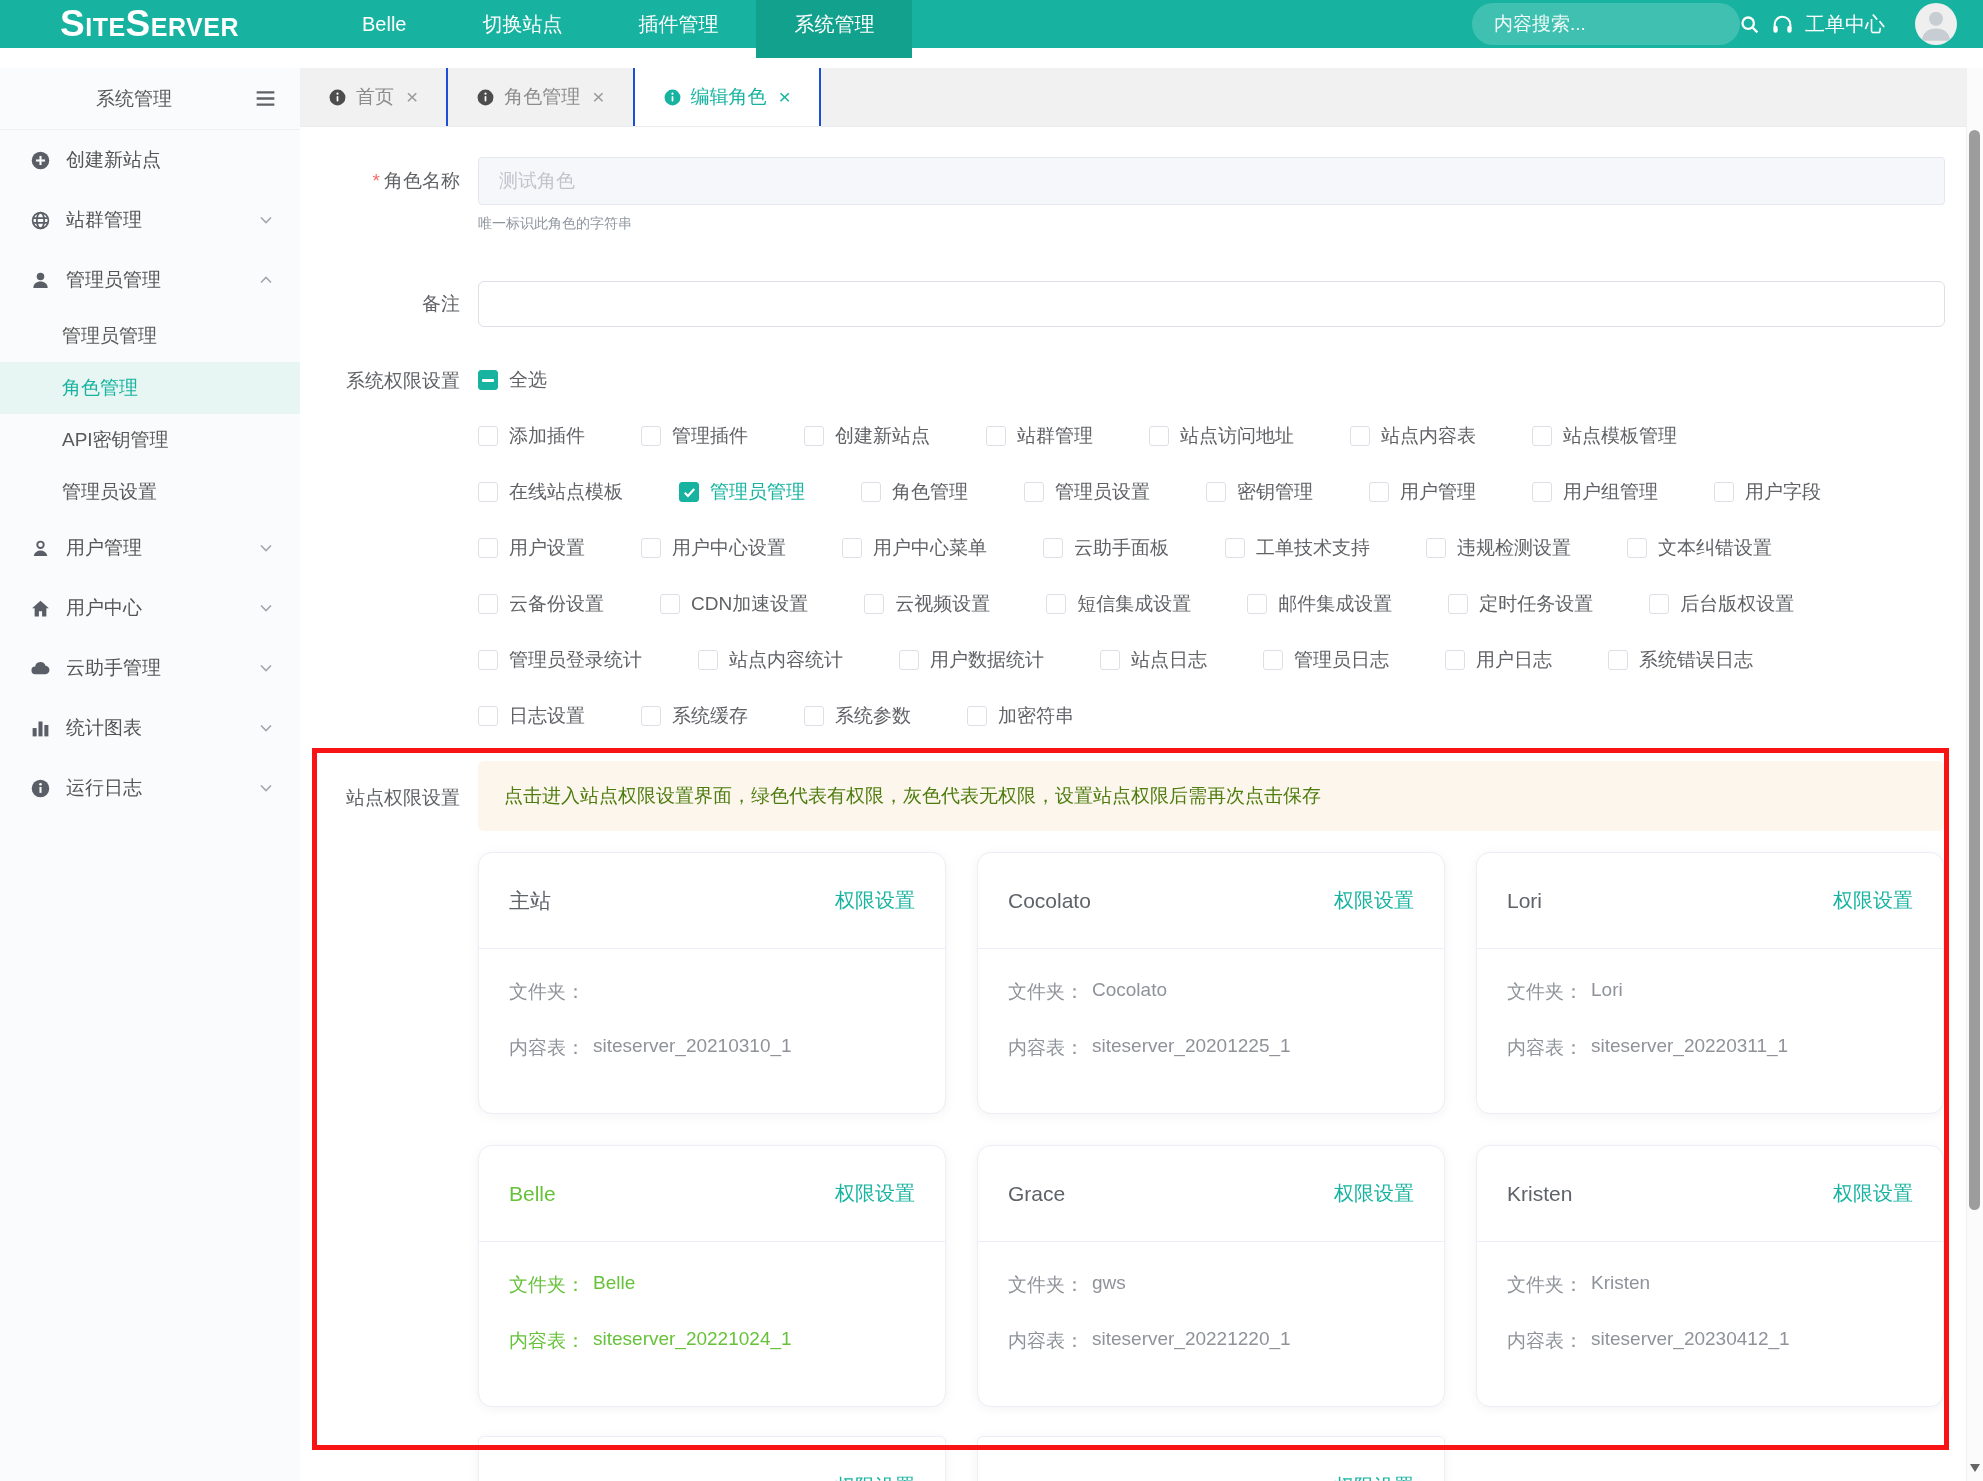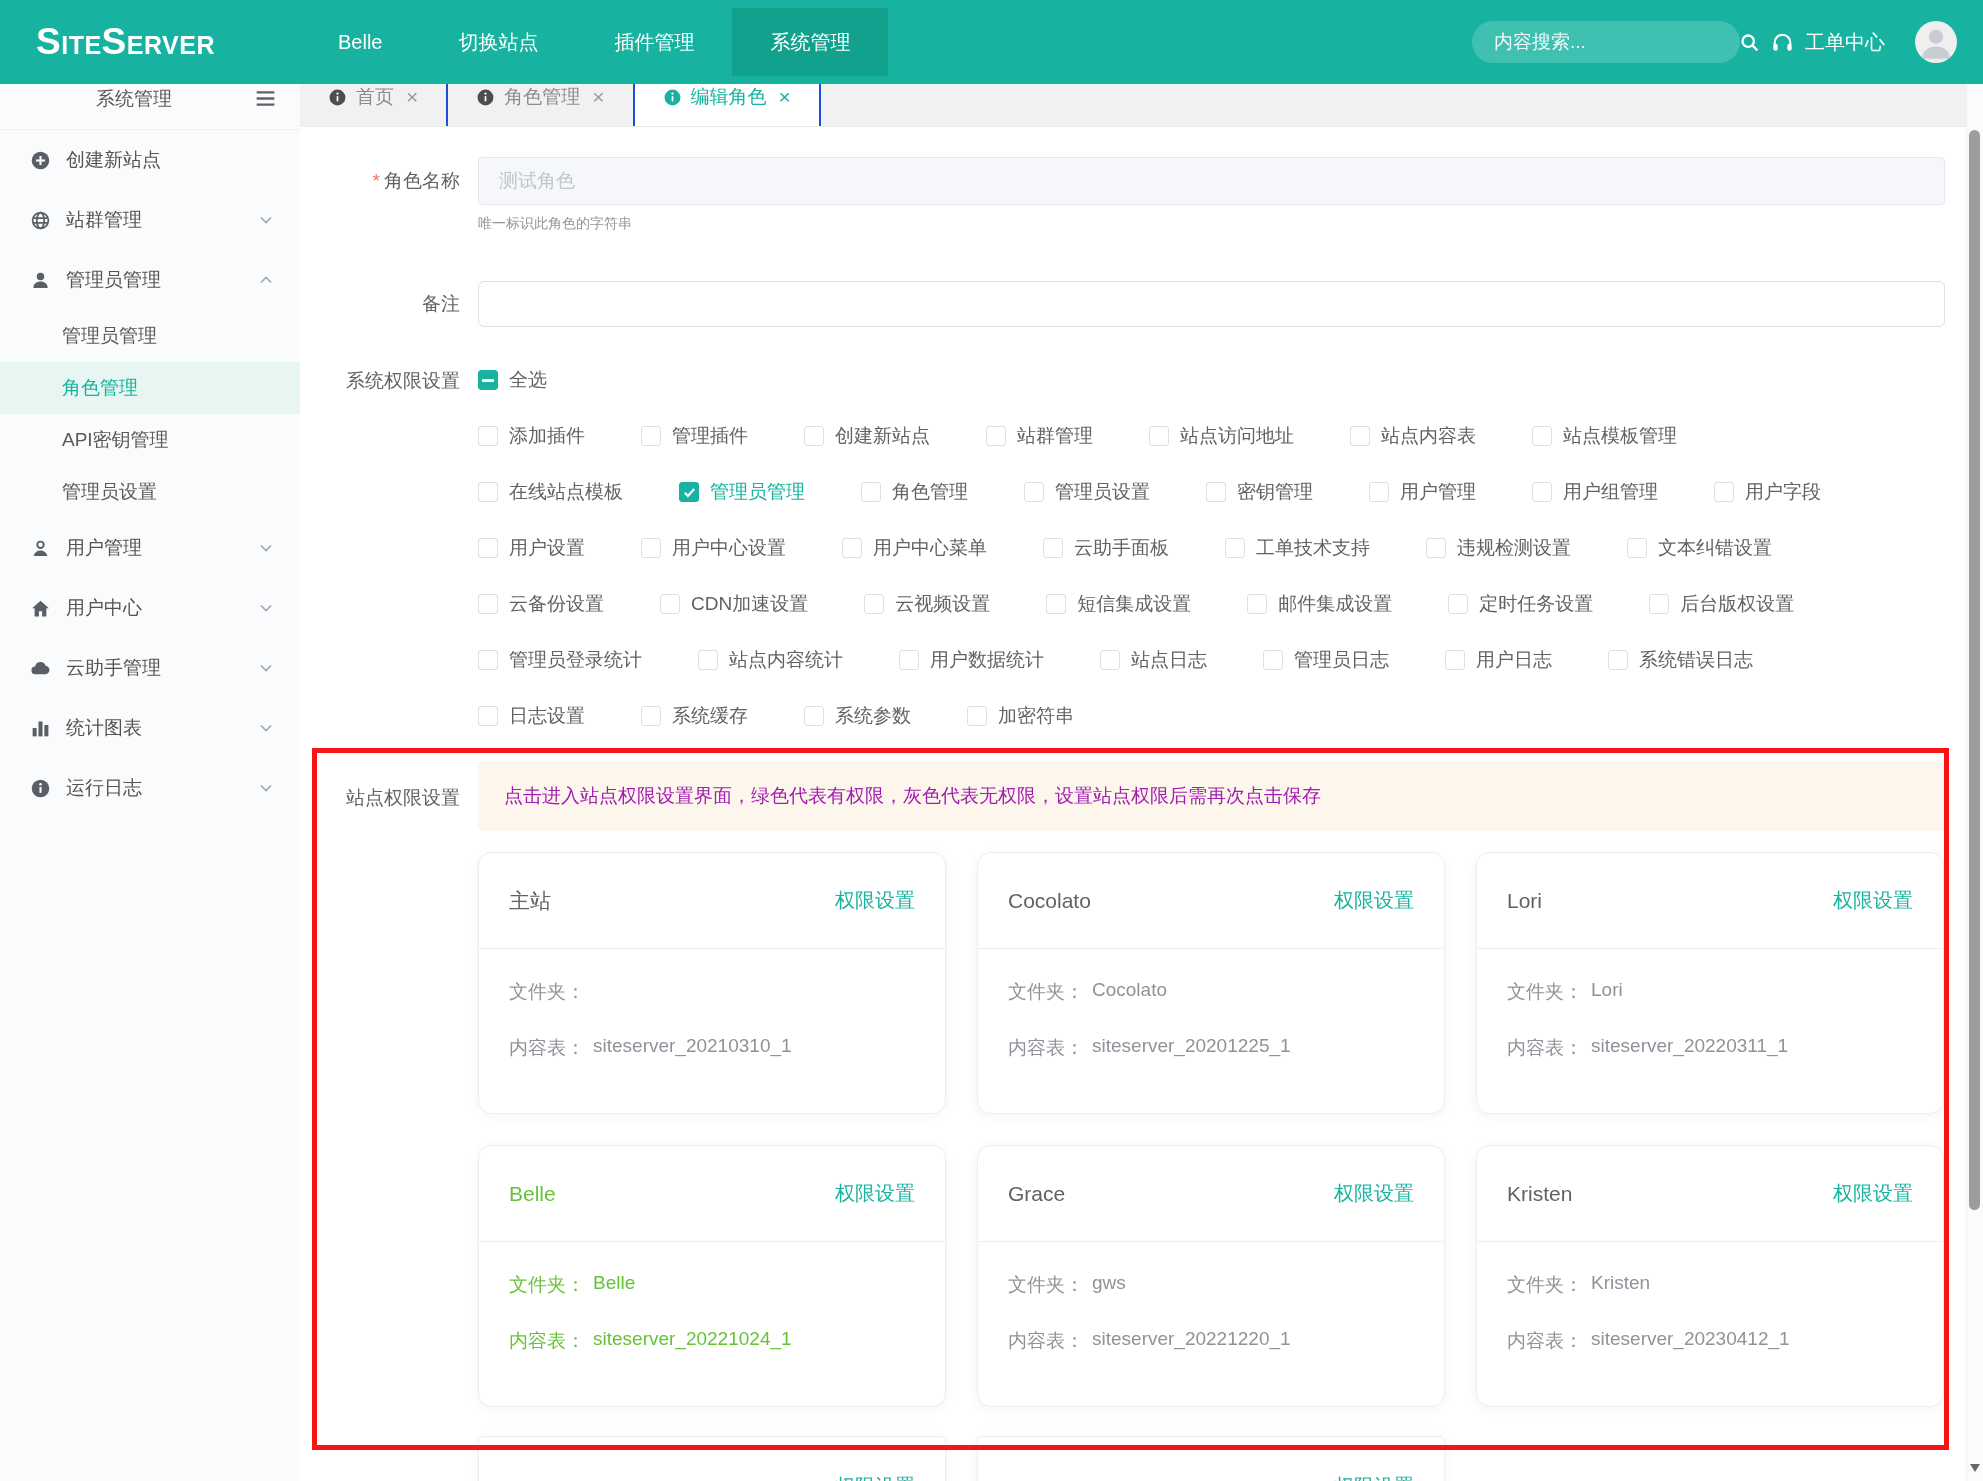--- a/index.html
+++ b/index.html
@@ -1,20 +1,20 @@
 <!DOCTYPE html>
 <html><head>
 <meta charset="utf-8">
 <style>
   * { margin:0; padding:0; box-sizing:border-box; }
   html,body { width:1983px; height:1481px; overflow:hidden; }
   body { font-family:"Liberation Sans","DejaVu Sans",sans-serif; background:#fff; position:relative; color:#606266; }
 
   
-  .topbar { position:absolute; left:0; top:0; width:1983px; height:84px; background:#17b3a0; display:flex; align-items:center; z-index:5; }
+  .topbar { position:absolute; left:0; top:0; width:1983px; height:48px; background:#17b3a0; display:flex; align-items:center; z-index:5;padding-left:24px; }
   .logo { width:300px; padding-left:36px; color:#fff; font-weight:700; letter-spacing:.5px; white-space:nowrap; cursor:pointer; }
   .logo .lg { font-size:37px; }
   .logo .sm { font-size:25px; }
   .top-nav { display:flex; height:68px; }
   .nav-item { line-height:68px; padding:0 38px; font-size:20px; color:#fff; cursor:pointer; }
   .nav-item.active { background:#12a18d; }
   .top-right { margin-left:auto; display:flex; align-items:center; gap:30px; padding-right:26px; }
   .search-pill { width:268px; height:42px; border-radius:21px; background:rgba(255,255,255,.18); display:flex; align-items:center; padding:0 16px 0 22px; }
   .search-pill input { flex:1; background:transparent; border:none; outline:none; color:#fff; font-size:19px; font-family:inherit; }
   .search-pill input::placeholder { color:rgba(255,255,255,.92); }
@@ -59,21 +59,21 @@
   .cb.ind { background:#17b3a0; border-color:#17b3a0; }
   .cb.ind::after { content:""; width:12px; height:3px; background:#fff; border-radius:1px; }
   .cb.on { background:#17b3a0; border-color:#17b3a0; }
   .perm-rows { margin-top:32px; }
   .perm-row { height:24px; margin-bottom:32px; display:flex; align-items:center; }
   .perm-row:last-child { margin-bottom:0; }
   .perm-item { display:flex; align-items:center; gap:11px; margin-right:56px; color:#606266; cursor:pointer; }
   .perm-item.on { color:#17b3a0; }
   .row-site { margin-top:33px; }
   .row-site .label-col { padding-top:24px; }
-  .notice { height:70px; background:#fdf6ec; border-radius:6px; display:flex; align-items:center; padding:2px 26px; color:#a21caf; font-size:19px; }
+  .notice { height:70px; background:#fdf6ec; border-radius:6px; display:flex; align-items:center; padding:2px 26px; color:#4d7c0f; font-size:19px; }
   .cards { margin-top:21px; display:flex; flex-wrap:wrap; gap:31px; }
   .card { width:468px; height:262px; background:#fff; border:1px solid #ebeef5; border-radius:14px; box-shadow:0 2px 12px rgba(0,0,0,.05); }
   .card-h { height:96px; display:flex; align-items:center; justify-content:space-between; padding:0 30px; border-bottom:1px solid #ebeef5; }
   .card-title { font-size:21px; color:#5f6368; }
   .card-link { font-size:20px; color:#17b3a0; cursor:pointer; }
   .card-b { padding:30px 30px 0; color:#8f9399; font-size:19px; }
   .card-line { display:flex; gap:8px; }
   .card-line + .card-line { margin-top:30px; }
   .card.sel .card-title, .card.sel .card-b { color:#67c23a; }
   .cards-partial { margin-top:29px; display:flex; gap:31px; }

